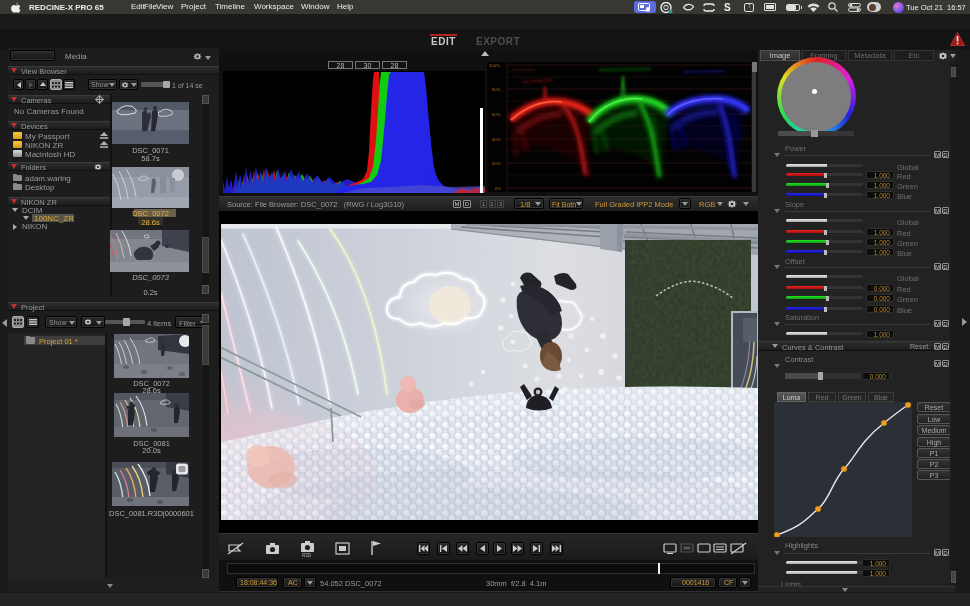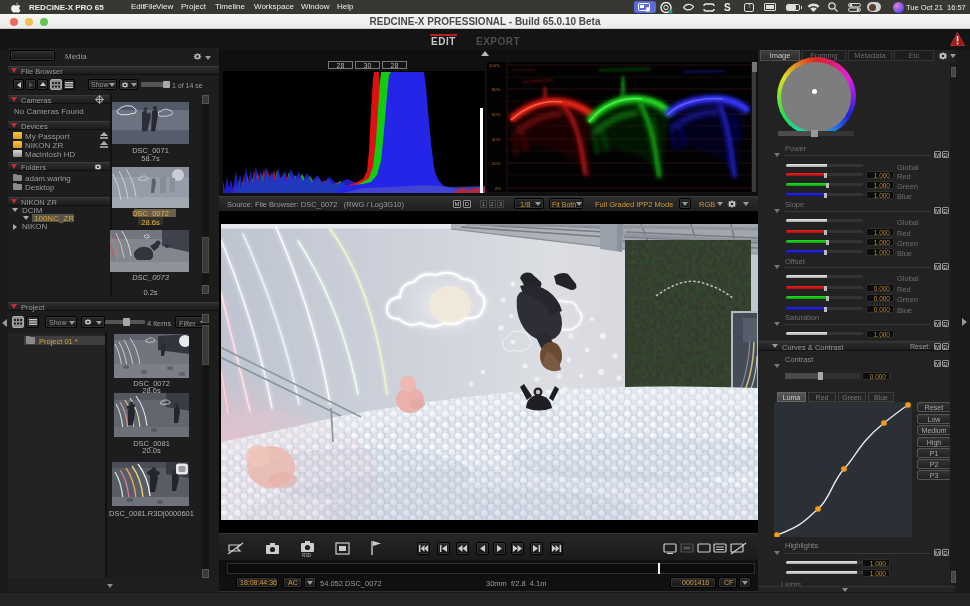--- a/index.html
+++ b/index.html
@@ -112,26 +112,20 @@
         <circle cx="10" cy="6.7" r="1.3" fill="#ddd"></circle>
     </svg>
 
     <div class="abs" style="left:867px;top:2px;width:14px;height:10px;border-radius:5px;background:#cfcfd4;"></div>
     <div class="abs" style="left:869px;top:3.5px;width:7px;height:7px;border-radius:50%;background:#5a3f2e;"></div>
 
     <div class="abs" style="left:893px;top:2px;width:11px;height:11px;border-radius:50%;background:radial-gradient(circle at 35% 35%, #e87ad8, #7a5ae8 55%, #3a3ae0);"></div>
     <div class="mi" style="left:906px;top:3px;font-size:7.5px;">Tue Oct 21</div>
     <div class="mi" style="left:947px;top:3px;font-size:7.5px;">16:57</div>
   </div>
-  <div id="titlebar">
-    <div class="tl" style="left:10px;background:#ee6a5f;"></div>
-    <div class="tl" style="left:25px;background:#f5bf4f;"></div>
-    <div class="tl" style="left:40px;background:#61c555;"></div>
-    <div class="ttl">REDCINE-X PROFESSIONAL - Build 65.0.10 Beta</div>
-  </div>
   <div id="tabbar">
     <div class="abs" style="left:430px;top:5px;width:27px;height:1.5px;background:#b82020;"></div>
     <div class="abs" style="left:431px;top:7px;color:#c8c8c8;font-size:10px;font-weight:bold;letter-spacing:0.5px;">EDIT</div>
     <div class="abs" style="left:476px;top:7px;color:#4e4e4e;font-size:10px;font-weight:bold;letter-spacing:0.5px;">EXPORT</div>
     <svg class="abs" style="left:950px;top:3px;" width="15" height="15" viewBox="0 0 15 15">
       <path d="M7.5 0.5 L14.5 13.5 L0.5 13.5 Z" fill="#a01818" stroke="#c03535" stroke-width="0.8"></path>
       <rect x="6.7" y="4" width="1.7" height="5.5" fill="#e8d5d5"></rect>
       <rect x="6.7" y="10.6" width="1.7" height="1.7" fill="#e8d5d5"></rect>
     </svg>
   </div>
@@ -140,21 +134,21 @@
     <div class="btn" style="left:2px;top:2px;width:45px;height:11px;"></div>
     <div class="abs gray" style="left:14px;top:3.5px;font-size:8px;padding-left:43px;">Media</div>
     <svg class="abs" style="left:185px;top:4px;" width="9" height="9" viewBox="0 0 10 10">
         <path d="M5 1 L6 2.6 L8.4 2.2 L8 4.4 L10 5 L8 5.6 L8.4 7.8 L6 7.4 L5 9 L4 7.4 L1.6 7.8 L2 5.6 L0 5 L2 4.4 L1.6 2.2 L4 2.6 Z" fill="#b8b8b8"></path>
         <circle cx="5" cy="5" r="1.3" fill="#1d1d1d"></circle>
       </svg>
     <div class="abs" style="left:197px;top:8px;width:0;height:0;border-left:3px solid transparent;border-right:3px solid transparent;border-top:4px solid #999;"></div>
 
     <div class="hdrbar" style="top:18px;"></div>
     <div class="redtri" style="left:3px;top:20px;"></div>
-    <div class="abs gray" style="left:13px;top:19px;font-size:7.5px;">File Browser</div>
+    <div class="abs gray" style="left:13px;top:19px;font-size:7.5px;">View Browser</div>
 
     <div class="btn" style="left:5px;top:31px;width:11px;height:11px;"></div>
     <div class="abs" style="left:8.5px;top:33.5px;width:0;height:0;border-top:3px solid transparent;border-bottom:3px solid transparent;border-right:4.5px solid #ccc;"></div>
     <div class="btn" style="left:17px;top:31px;width:11px;height:11px;"></div>
     <div class="abs" style="left:21px;top:33.5px;width:0;height:0;border-top:3px solid transparent;border-bottom:3px solid transparent;border-left:4.5px solid #555;"></div>
     <div class="btn" style="left:29px;top:31px;width:11px;height:11px;"></div>
     <div class="abs" style="left:31.5px;top:34px;width:0;height:0;border-left:3.5px solid transparent;border-right:3.5px solid transparent;border-bottom:4.5px solid #ccc;"></div>
     <div class="abs" style="left:42px;top:31px;width:12px;height:11px;background:#8f8f8f;border:1px solid #aaa;border-radius:2px;"></div>
     <svg class="abs" style="left:44px;top:33.5px;" width="8" height="6" viewBox="0 0 8 6">
         <g fill="#222">

